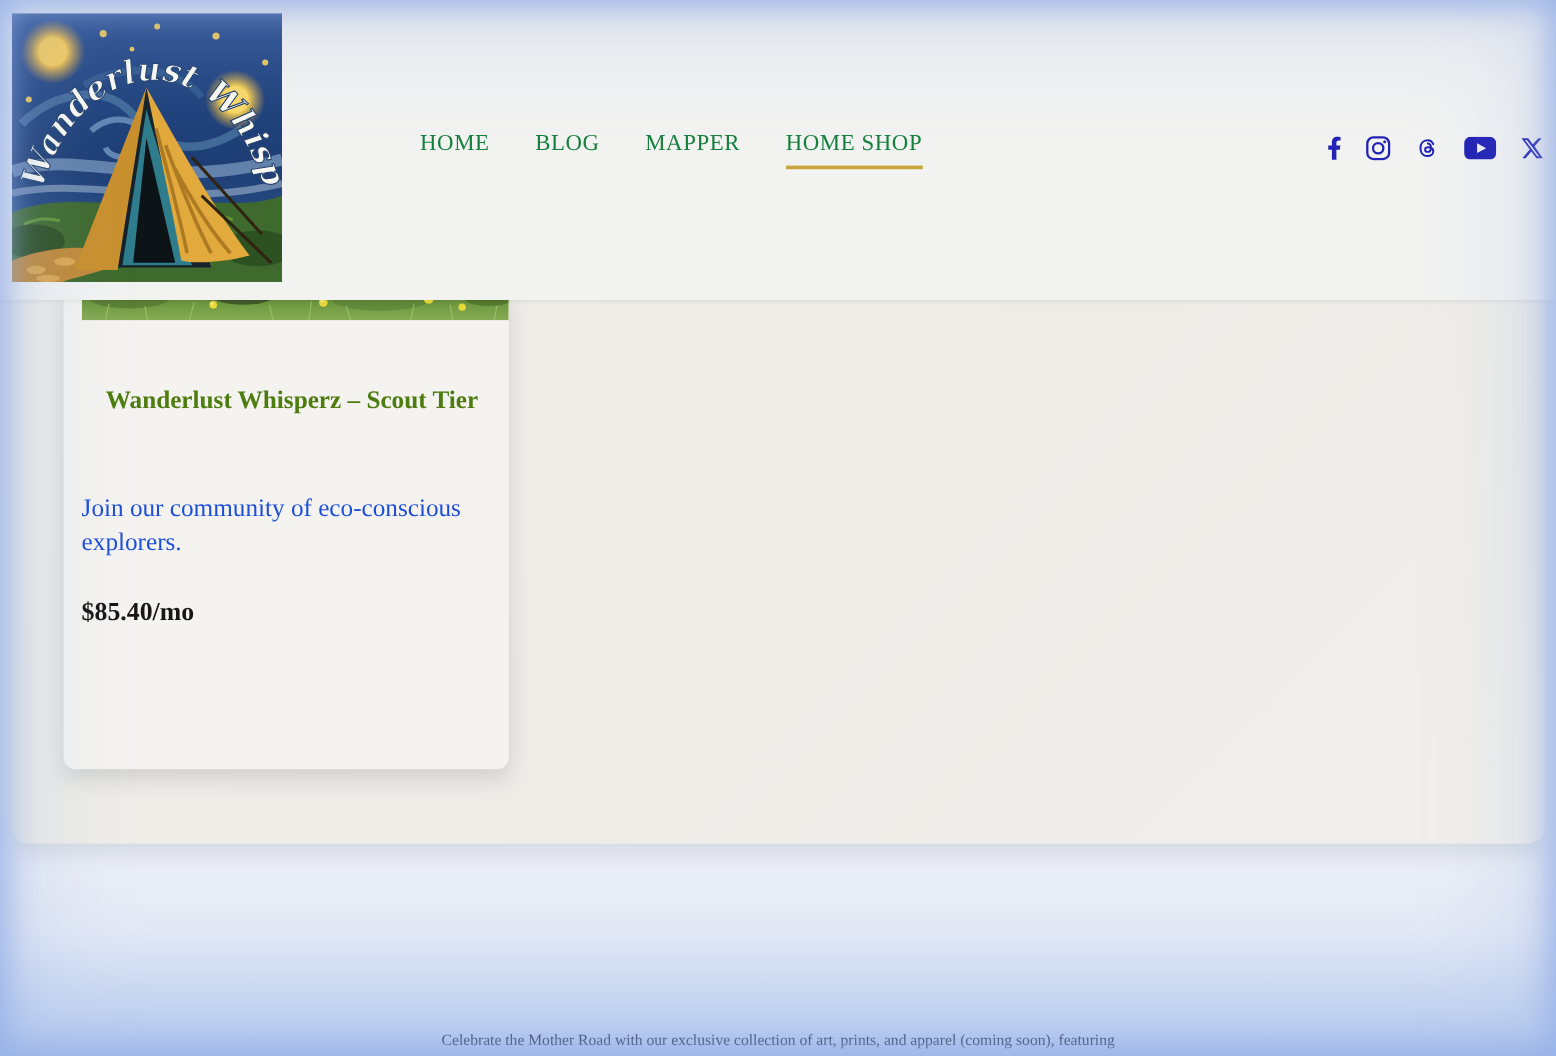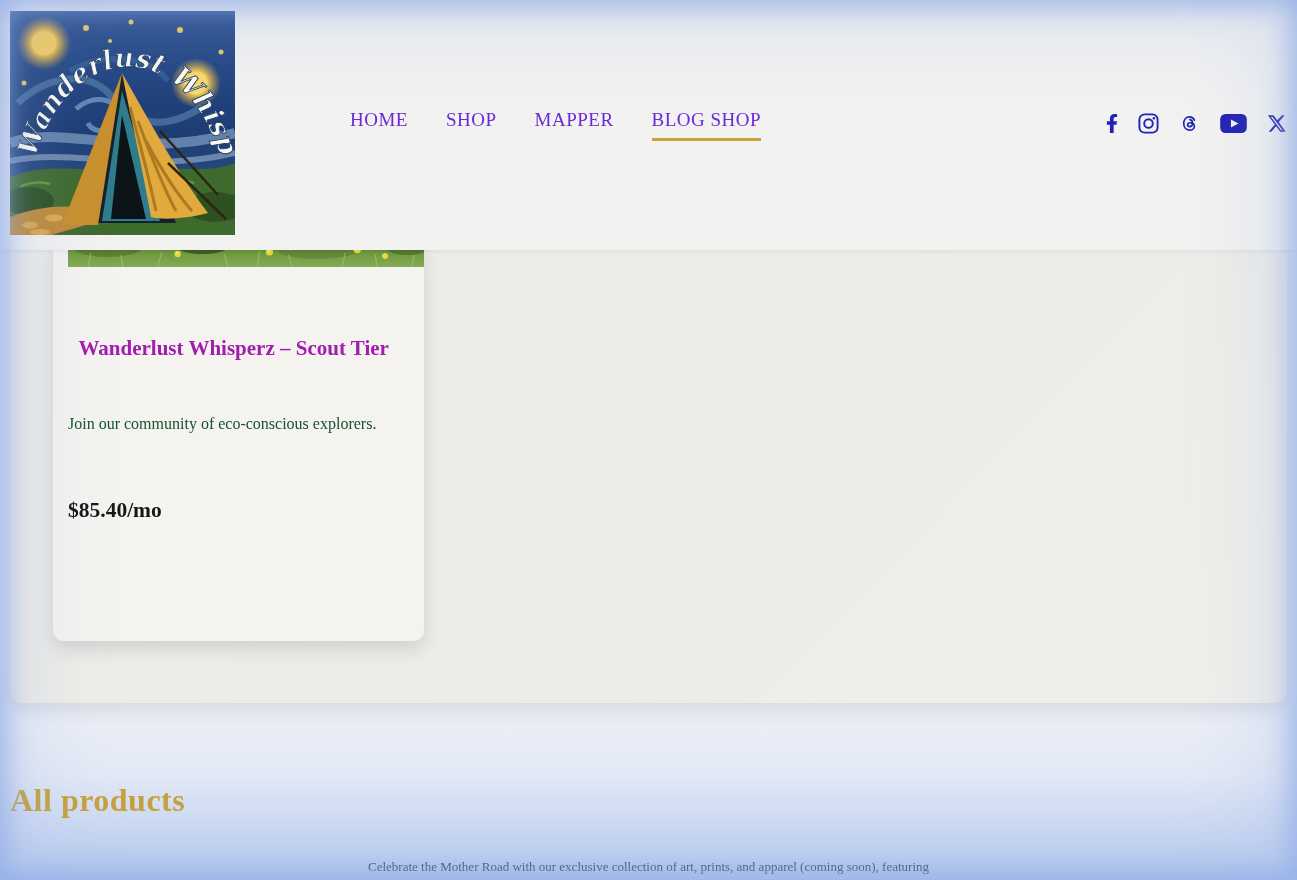--- a/index.html
+++ b/index.html
@@ -26,26 +26,26 @@
     box-shadow:0 8px 16px rgba(110,120,145,.18);
   }
   .product-card {
     position:absolute; left:43px; top:32px; width:371px; height:401px;
     background:#f4f3f0; border-radius:10px;
     box-shadow:0 8px 18px rgba(90,95,110,.20);
   }
   .product-image { position:absolute; left:15px; right:0; top:0; height:27px; overflow:hidden; }
   .product-image svg { display:block; width:100%; height:100%; }
   .product-title {
-    position:absolute; top:79px; left:0; right:0; margin:16px auto; max-width:320px;
-    text-align:left; color:#a21caf; font-weight:bold; font-size:21px; line-height:27px;
+    position:absolute; top:79px; left:0; right:0; margin:1px auto; max-width:320px;
+    text-align:right; color:#4d7c0f; font-weight:bold; font-size:21px; line-height:27px;
   }
   .product-desc {
     position:absolute; top:170px; left:15px; right:22px;
-    color:#14532d; font-size:16px; line-height:27.5px;
+    color:#1d4ed8; font-size:21px; line-height:27.5px;
   }
   .product-price {
     position:absolute; top:258px; left:15px;
     color:#171717; font-weight:bold; font-size:21.5px;
   }
 
   
   .header {
     position:absolute; top:0; left:0; width:1297px; height:250px;
     background:#f2f2f1; z-index:10;
@@ -55,21 +55,21 @@
     position:absolute; left:10px; top:11px; width:225px; height:224px;
     display:block; cursor:pointer;
   }
   .logo svg { display:block; width:100%; height:100%; }
 
   .nav {
     position:absolute; left:350px; top:0; height:250px;
     display:flex; align-items:center; gap:38px;
   }
   .nav a {
-    text-decoration:none; color:#6d28d9; font-size:19px; letter-spacing:.5px;
+    text-decoration:none; color:#15803d; font-size:19px; letter-spacing:.5px;
     padding-bottom:7px; border-bottom:3px solid transparent; cursor:pointer;
   }
   .nav a.active { border-bottom-color:#c9a53c; }
 
   .social {
     position:absolute; right:11px; top:113px; display:flex; align-items:center; gap:20px;
     color:#2222b4;
   }
   .social a { color:#2222b4; display:block; line-height:0; cursor:pointer; }
 
@@ -208,23 +208,23 @@
         </g>
         <path id="arcT" d="M24 152 C 52 38 164 16 208 138" fill="none"></path>
         <text font-size="27" font-style="italic" font-weight="bold" fill="#fbfaf2" stroke="#22406b" stroke-width="0.9" font-family="'DejaVu Serif', serif">
           <textPath href="#arcT" startOffset="2%">Wanderlust Whisperz</textPath>
         </text>
       </svg>
     </a>
 
     <nav class="nav">
       <a>HOME</a>
-      <a>SHOP</a>
+      <a>BLOG</a>
       <a>MAPPER</a>
-      <a class="active">BLOG SHOP</a>
+      <a class="active">HOME SHOP</a>
     </nav>
 
     <div class="social">
       <a>
         <svg width="12" height="21" viewBox="0 0 320 512" fill="currentColor">
           <path d="M279.14 288l14.22-92.66h-88.91v-60.13c0-25.35 12.42-50.06 52.24-50.06h40.42V6.26S260.43 0 225.36 0c-73.22 0-121.08 44.38-121.08 124.72v70.62H22.89V288h81.39v224h100.17V288z"></path>
         </svg>
       </a>
       <a>
         <svg width="21" height="21" viewBox="0 0 21 21" fill="none" stroke="currentColor" stroke-width="1.9">
@@ -245,17 +245,16 @@
         </svg>
       </a>
       <a>
         <svg width="19" height="19" viewBox="0 0 24 24" fill="currentColor">
           <path d="M18.9 1.5h3.4l-7.4 8.5L23.6 22.5h-6.8l-5.3-7-6.1 7H2l7.9-9.1L1.2 1.5h7l4.8 6.4 5.9-6.4zm-1.2 19h1.9L6.8 3.4H4.8l12.9 17.1z"></path>
         </svg>
       </a>
     </div>
   </div>
 
-  <h2 class="all-products-heading">All products</h2>
   <p class="products-intro">Celebrate the Mother Road with our exclusive collection of art, prints, and apparel (coming soon), featuring</p>
 
   <div class="vignette"></div>
 </div>
 
 </body></html>

